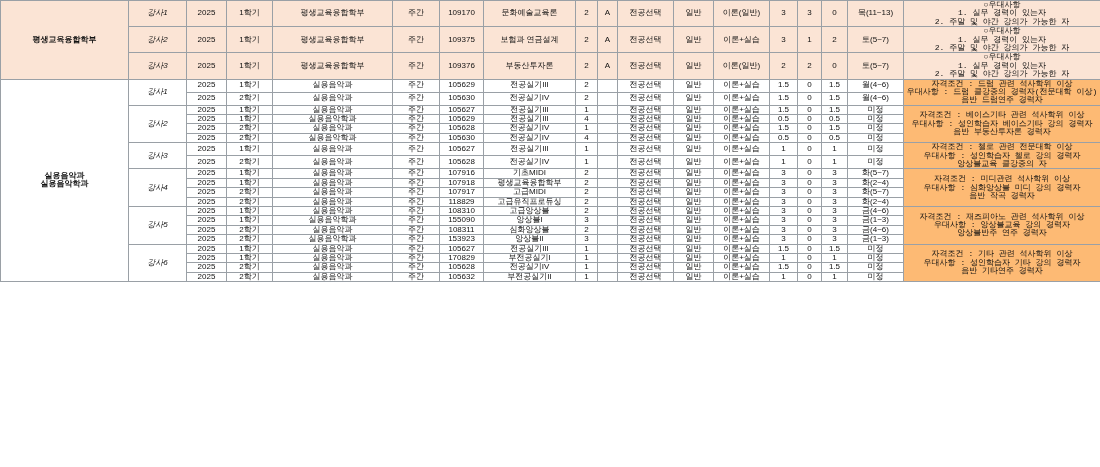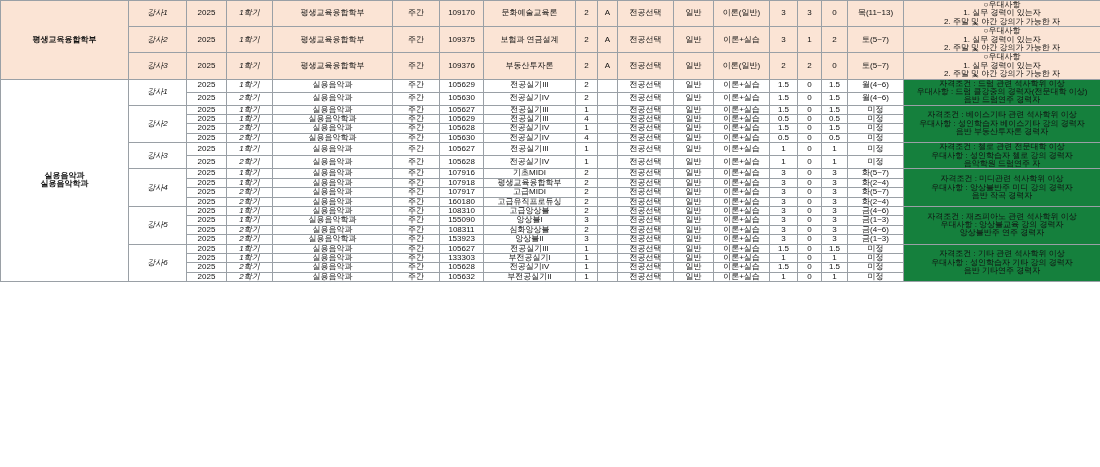--- a/index.html
+++ b/index.html
@@ -33,33 +33,33 @@
   col.c-method{width:56px;}
   col.c-hours{width:28px;}
   col.c-theory{width:24px;}
   col.c-prac{width:26px;}
   col.c-time{width:56px;}
   col.c-remark{width:197px;}
 
   .dept-cell{font-size:9px;font-weight:bold;}
   .prof-cell{font-style:italic;font-weight:normal;font-size:8.5px;}
   .year-cell{font-size:8px;}
-  .term-cell{font-style:italic;font-size:8px;}
+  .term-cell{font-size:8px;}
   .name-cell{font-size:8px;}
   .remark-cell{
     text-align:left;
     font-size:6.5px;
     line-height:1.22;
     padding:1px 2px;
     white-space:normal;
   }
-  .remark-cell .ln{display:block;}
+  .remark-cell .ln{display:block;font-family:Liberation Mono, monospace;}
   .peach{background:#fbe4d5;}
   .white{background:#ffffff;}
-  .remark-bg{background:#15803d;}
+  .remark-bg{background:#fdba74;}
 </style>
 </head>
 <body>
 
 <div id="sheet">
   <table class="grid">
     <colgroup>
       <col class="c-dept">
         <col class="c-prof">
         <col class="c-year">
@@ -278,21 +278,21 @@
           <td class="white">전공선택</td>
           <td class="white">일반</td>
           <td class="white">이론+실습</td>
           <td class="white">1</td>
           <td class="white">0</td>
           <td class="white">1</td>
           <td class="white">미정</td>
           <td class="remark-cell remark-bg" rowspan="2">
             <span class="ln">자격조건 : 첼로 관련 전문대학 이상</span>
             <span class="ln">우대사항 : 성인학습자 첼로 강의 경력자</span>
-            <span class="ln">        음악학원 드럼연주 자</span>
+            <span class="ln">        앙상블교육 클강중의 자</span>
           </td>
         </tr>
         <tr>
           <td class="year-cell white">2025</td>
           <td class="term-cell white">2학기</td>
           <td class="name-cell white">실용음악과</td>
           <td class="white">주간</td>
           <td class="white">105628</td>
           <td class="name-cell white">전공실기IV</td>
           <td class="white">1</td>
@@ -317,21 +317,21 @@
           <td class="white"></td>
           <td class="white">전공선택</td>
           <td class="white">일반</td>
           <td class="white">이론+실습</td>
           <td class="white">3</td>
           <td class="white">0</td>
           <td class="white">3</td>
           <td class="white">화(5~7)</td>
           <td class="remark-cell remark-bg" rowspan="4">
             <span class="ln">자격조건 : 미디관련 석사학위 이상</span>
-            <span class="ln">우대사항 : 앙상블반주 미디 강의 경력자</span>
+            <span class="ln">우대사항 : 심화앙상블 미디 강의 경력자</span>
             <span class="ln">        음반 작곡 경력자</span>
           </td>
         </tr>
         <tr>
           <td class="year-cell white">2025</td>
           <td class="term-cell white">1학기</td>
           <td class="name-cell white">실용음악과</td>
           <td class="white">주간</td>
           <td class="white">107918</td>
           <td class="name-cell white">평생교육융합학부</td>
@@ -360,21 +360,21 @@
           <td class="white">3</td>
           <td class="white">0</td>
           <td class="white">3</td>
           <td class="white">화(5~7)</td>
         </tr>
         <tr>
           <td class="year-cell white">2025</td>
           <td class="term-cell white">2학기</td>
           <td class="name-cell white">실용음악과</td>
           <td class="white">주간</td>
-          <td class="white">160180</td>
+          <td class="white">118829</td>
           <td class="name-cell white">고급유직프로듀싱</td>
           <td class="white">2</td>
           <td class="white"></td>
           <td class="white">전공선택</td>
           <td class="white">일반</td>
           <td class="white">이론+실습</td>
           <td class="white">3</td>
           <td class="white">0</td>
           <td class="white">3</td>
           <td class="white">화(2~4)</td>
@@ -474,21 +474,21 @@
             <span class="ln">자격조건 : 기타 관련 석사학위 이상</span>
             <span class="ln">우대사항 : 성인학습자 기타 강의 경력자</span>
             <span class="ln">        음반 기타연주 경력자</span>
           </td>
         </tr>
         <tr>
           <td class="year-cell white">2025</td>
           <td class="term-cell white">1학기</td>
           <td class="name-cell white">실용음악과</td>
           <td class="white">주간</td>
-          <td class="white">133303</td>
+          <td class="white">170829</td>
           <td class="name-cell white">부전공실기I</td>
           <td class="white">1</td>
           <td class="white"></td>
           <td class="white">전공선택</td>
           <td class="white">일반</td>
           <td class="white">이론+실습</td>
           <td class="white">1</td>
           <td class="white">0</td>
           <td class="white">1</td>
           <td class="white">미정</td>

